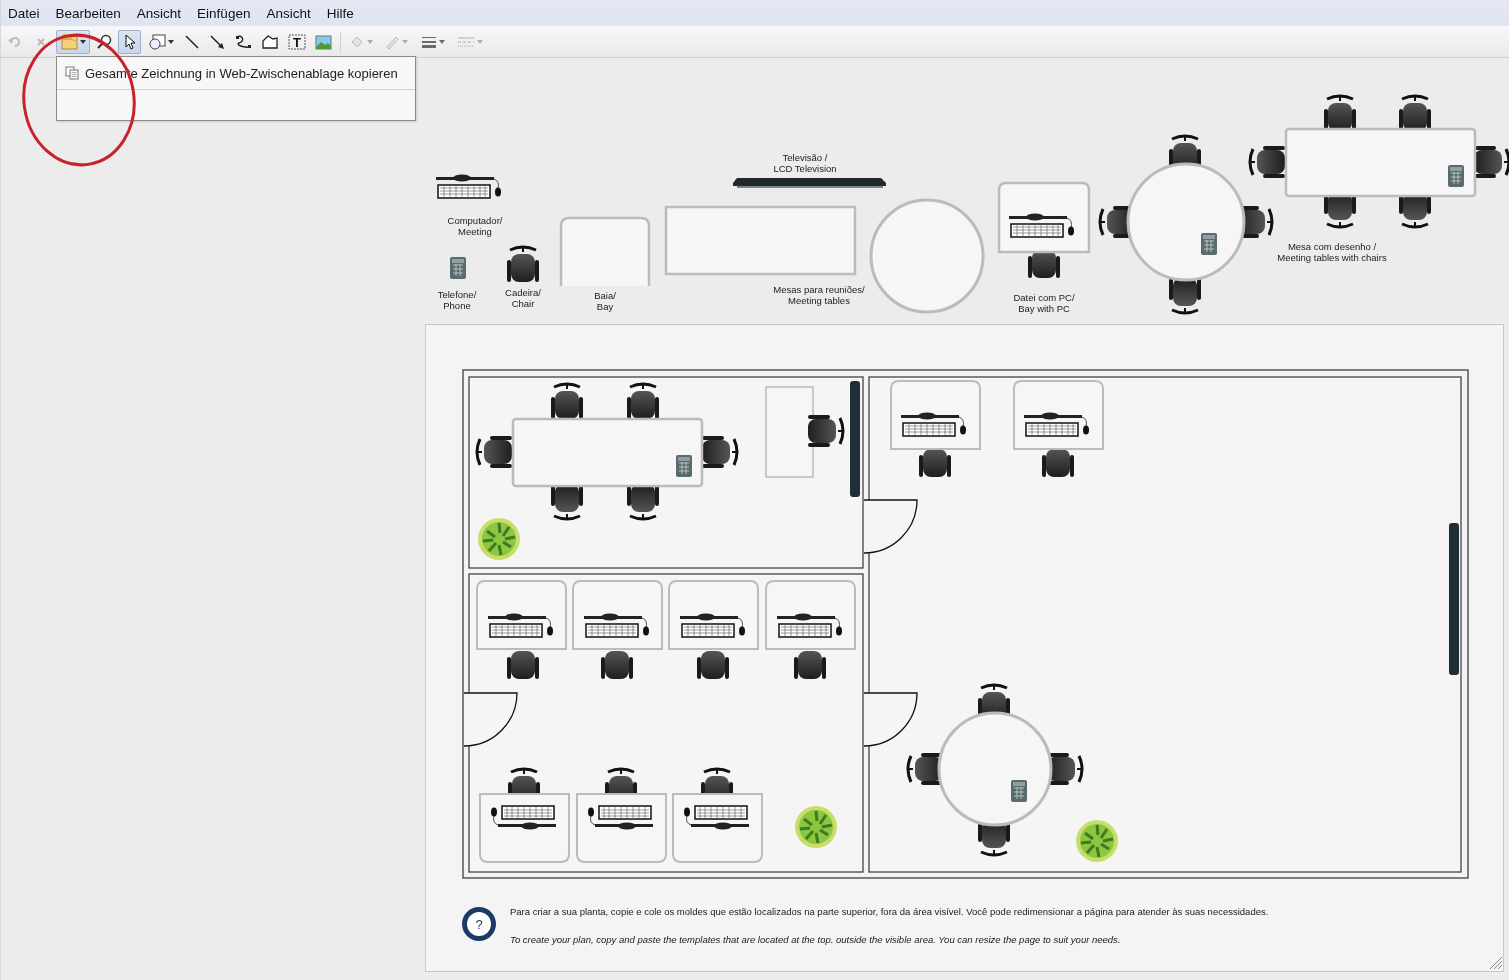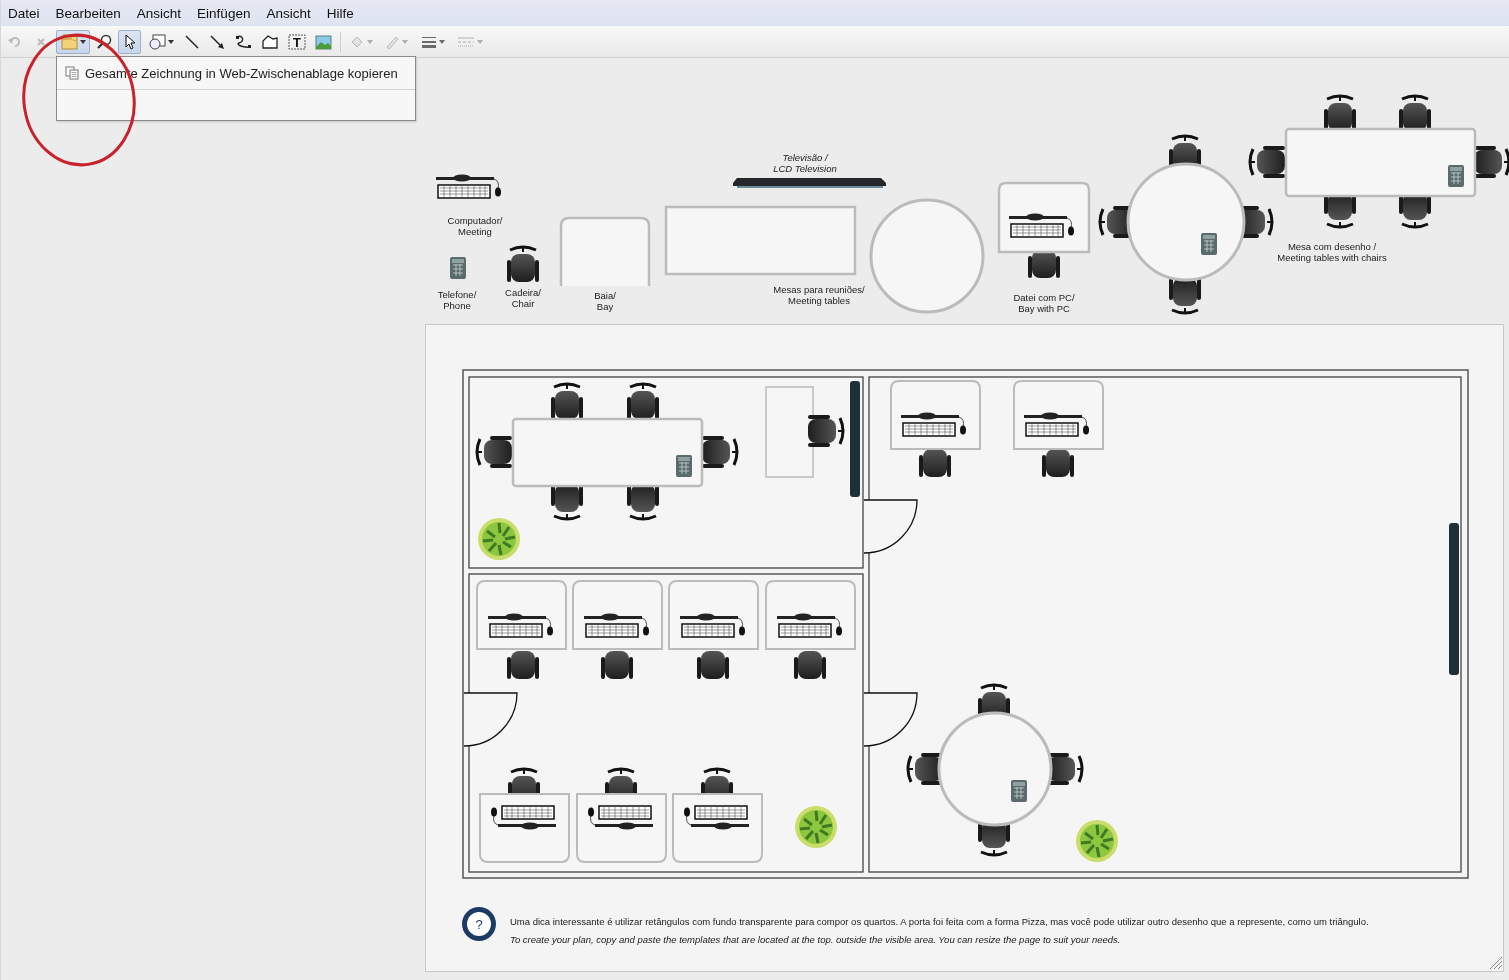--- a/index.html
+++ b/index.html
@@ -237,21 +237,21 @@
       <div>Phone</div>
     </div>
   <div class="lbl-s" style="left:494px;top:288px;width:56px;">
       <div>Cadeira/</div>
       <div>Chair</div>
     </div>
   <div class="lbl-s" style="left:576px;top:291px;width:56px;">
       <div>Baia/</div>
       <div>Bay</div>
     </div>
-  <div class="lbl-s" style="left:754px;top:153px;width:100px;font-style:italic;">
+  <div class="lbl-s" style="left:754px;top:153px;width:100px;">
       <div>Televisão /</div>
       <div>LCD Television</div>
     </div>
   <div class="lbl-s" style="left:762px;top:285px;width:112px;">
       <div>Mesas para reuniões/</div>
       <div>Meeting tables</div>
     </div>
   <div class="lbl-s" style="left:1002px;top:293px;width:82px;">
       <div>Datei com PC/</div>
       <div>Bay with PC</div>
@@ -353,21 +353,21 @@
 
       <g>
         <circle cx="477" cy="923" r="17" fill="#1b3a66"></circle>
         <circle cx="477" cy="923" r="12" fill="#fff"></circle>
         <text x="477" y="928" font-size="13" text-anchor="middle" fill="#1b3a66">?</text>
       </g>
 
       <path d="M1500 956 L1488 968 M1500 960 L1492 968 M1500 964 L1496 968" stroke="#888"></path>
     </svg>
 
-    <div class="help" style="left:84px;top:592px;">Uma dica interessante é utilizar retângulos com fundo transparente para compor os quartos. A porta foi feita com a forma Pizza, mas você pode utilizar outro desenho que a represente, como um triângulo.</div>
+    <div class="help" style="left:84px;top:582px;">Para criar a sua planta, copie e cole os moldes que estão localizados na parte superior, fora da área visível. Você pode redimensionar a página para atender às suas necessidades.</div>
     <div class="help" style="left:84px;top:610px;font-style:italic;">To create your plan, copy and paste the templates that are located at the top. outside the visible area. You can resize the page to suit your needs.</div>
   </div>
 
   <div id="dropdown">
     <div class="dd-item" style="top:0;">
       <svg style="position:absolute;left:8px;top:9px;" width="14" height="14" viewBox="0 0 14 14">
           <rect x="1" y="1" width="8" height="9" fill="#fff" stroke="#777"></rect>
           <rect x="5" y="4" width="8" height="9" fill="#fff" stroke="#777"></rect>
           <path d="M6.5 6.5 H11.5 M6.5 8.5 H11.5 M6.5 10.5 H11.5" stroke="#aaa"></path>
         </svg>

